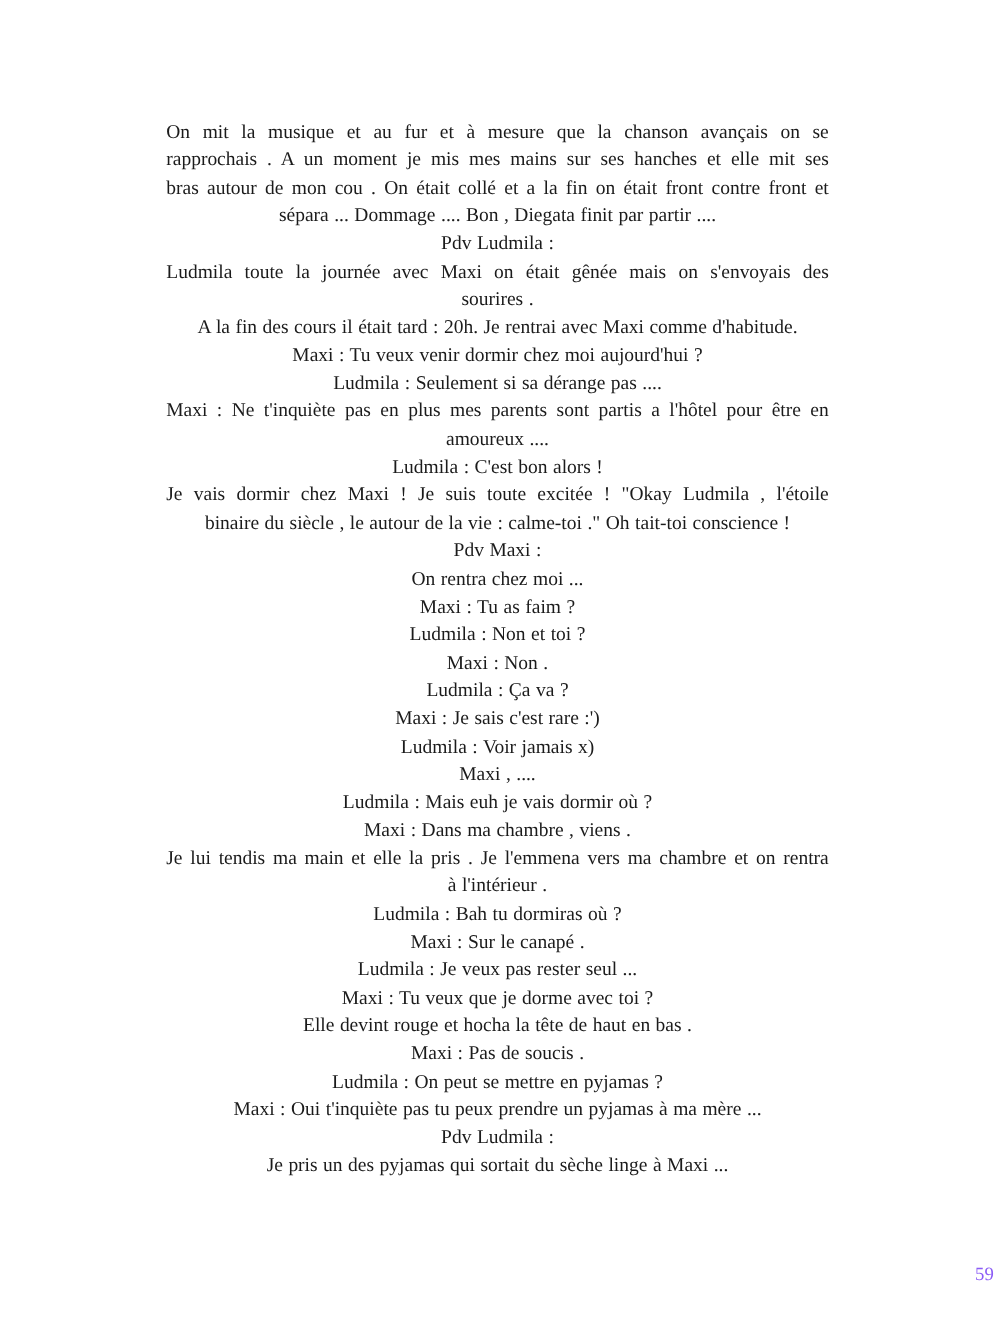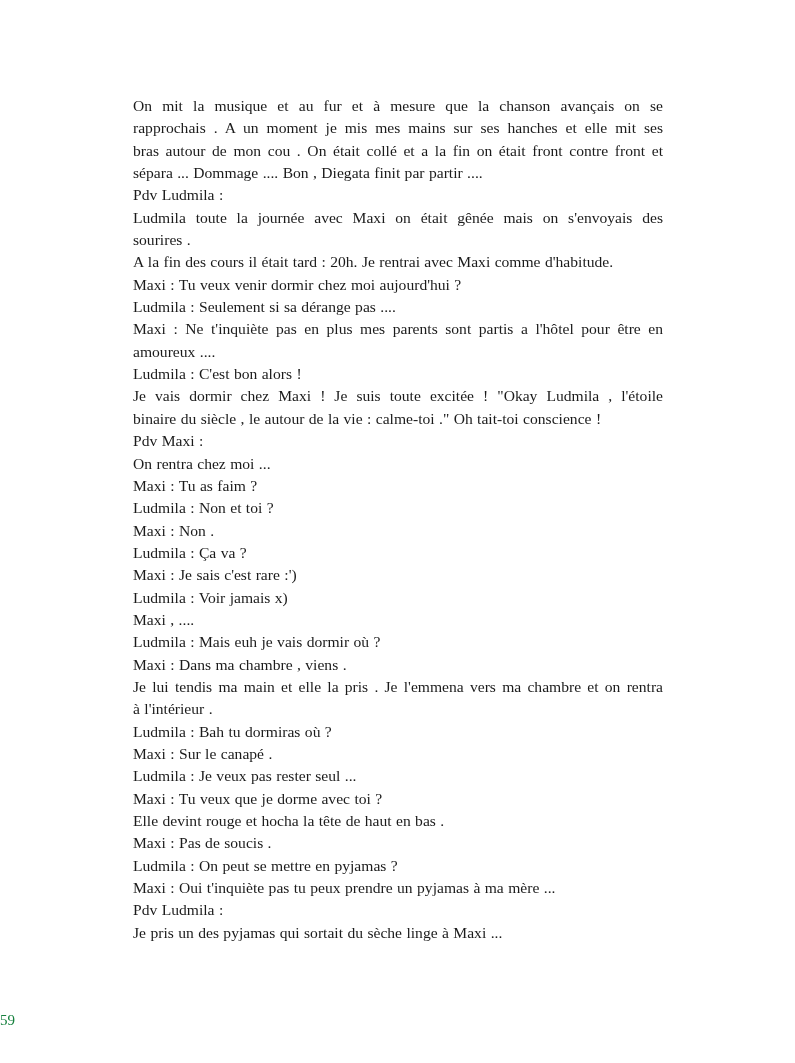--- a/index.html
+++ b/index.html
@@ -18,35 +18,35 @@
   }
   .text-block {
     position: absolute;
     left: 133px;
     top: 95px;
     width: 530px;
   }
   .line {
     font-size: 15.6px;
     line-height: 22.35px;
-    text-align: left;
+    text-align: center;
     word-spacing: 0.5px;
   }
   .line.justify {
     text-align: justify;
     text-align-last: justify;
   }
   .page-number {
     position: absolute;
     left: 0;
     top: 1012px;
     width: 100%;
-    text-align: left;
+    text-align: right;
     font-size: 15px;
-    color: #15803d;
+    color: #8b5cf6;
   }
 </style>
 </head>
 <body>
 
 <div class="page">
   <div class="text-block">
       <div class="line justify">On mit la musique et au fur et à mesure que la chanson avançais on se</div>
       <div class="line justify">rapprochais . A un moment je mis mes mains sur ses hanches et elle mit ses</div>
       <div class="line justify">bras autour de mon cou . On était collé et a la fin on était front contre front et</div>

